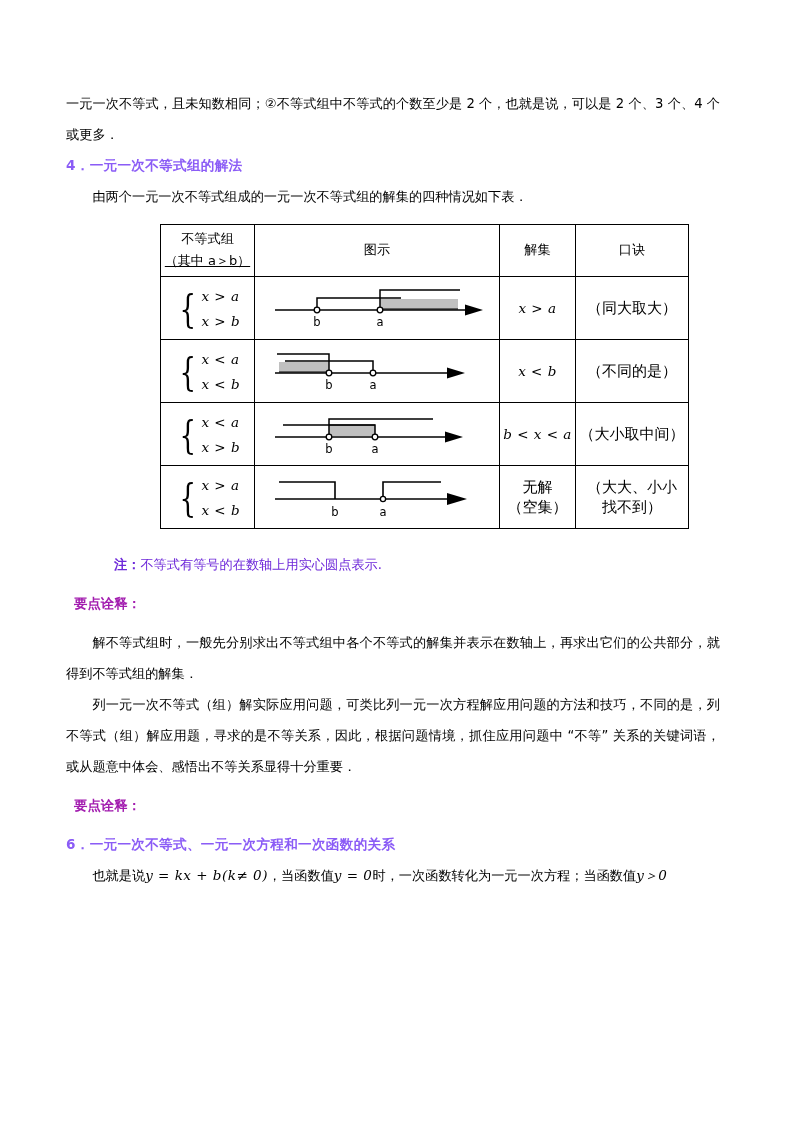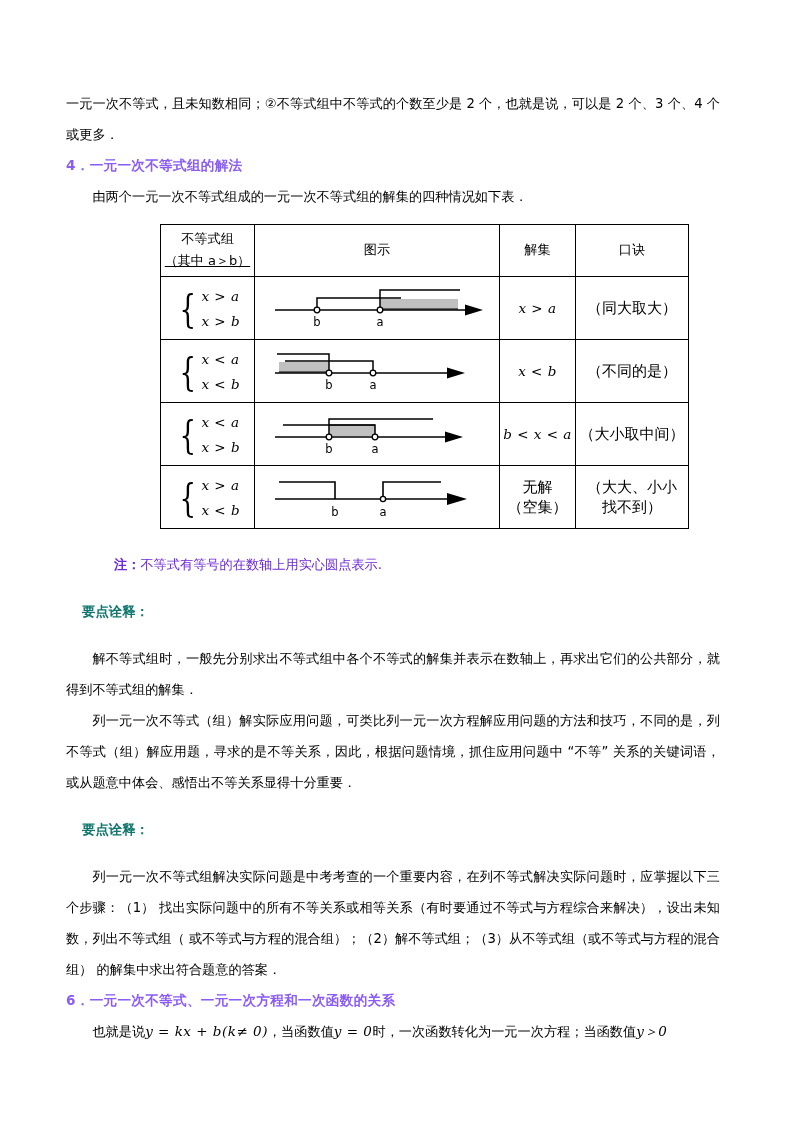--- a/index.html
+++ b/index.html
@@ -36,23 +36,23 @@
     font-size: 13.6px;
     font-weight: bold;
     color: #8b5cf6;
     line-height: 31px;
     margin: 0;
     letter-spacing: 0.3px;
   }
   .keypoint {
     font-size: 13.4px;
     font-weight: bold;
-    color: #0f766e;
+    color: #a21caf;
     line-height: 31px;
-    margin: 16px;
+    margin: 8px;
   }
   .note-line {
     font-size: 13.2px;
     color: #6d28d9;
     line-height: 31px;
     margin: 0;
     padding-left: 48px;
   }
   .note-line b { font-weight: bold; }
 
@@ -328,20 +328,19 @@
       <p class="note-line">
         <b>注：</b><span>不等式有等号的在数轴上用实心圆点表示.</span>
       </p>
 
       <p class="keypoint">要点诠释：</p>
       <p class="para indent">解不等式组时，一般先分别求出不等式组中各个不等式的解集并表示在数轴上，再求出它们的公共部分，就得到不等式组的解集．</p>
 
       <p class="para indent">列一元一次不等式（组）解实际应用问题，可类比列一元一次方程解应用问题的方法和技巧，不同的是，列不等式（组）解应用题，寻求的是不等关系，因此，根据问题情境，抓住应用问题中 “不等” 关系的关键词语，或从题意中体会、感悟出不等关系显得十分重要．</p>
 
       <p class="keypoint">要点诠释：</p>
-      <p class="para indent">列一元一次不等式组解决实际问题是中考考查的一个重要内容，在列不等式解决实际问题时，应掌握以下三个步骤：（1） 找出实际问题中的所有不等关系或相等关系（有时要通过不等式与方程综合来解决），设出未知数，列出不等式组（ 或不等式与方程的混合组）；（2）解不等式组；（3）从不等式组（或不等式与方程的混合组） 的解集中求出符合题意的答案．</p>
 
       <p class="heading">6．一元一次不等式、一元一次方程和一次函数的关系</p>
       <p class="para indent"><span>也就是说</span><span class="mathi">y = kx + b(k≠ 0)</span><span>，当函数值</span><span class="mathi">y = 0</span><span>时，一次函数转化为一元一次方程；当函数值</span><span class="mathi">y＞0</span></p>
     </div>
 
   </div>
 </div>
 
 </body></html>

